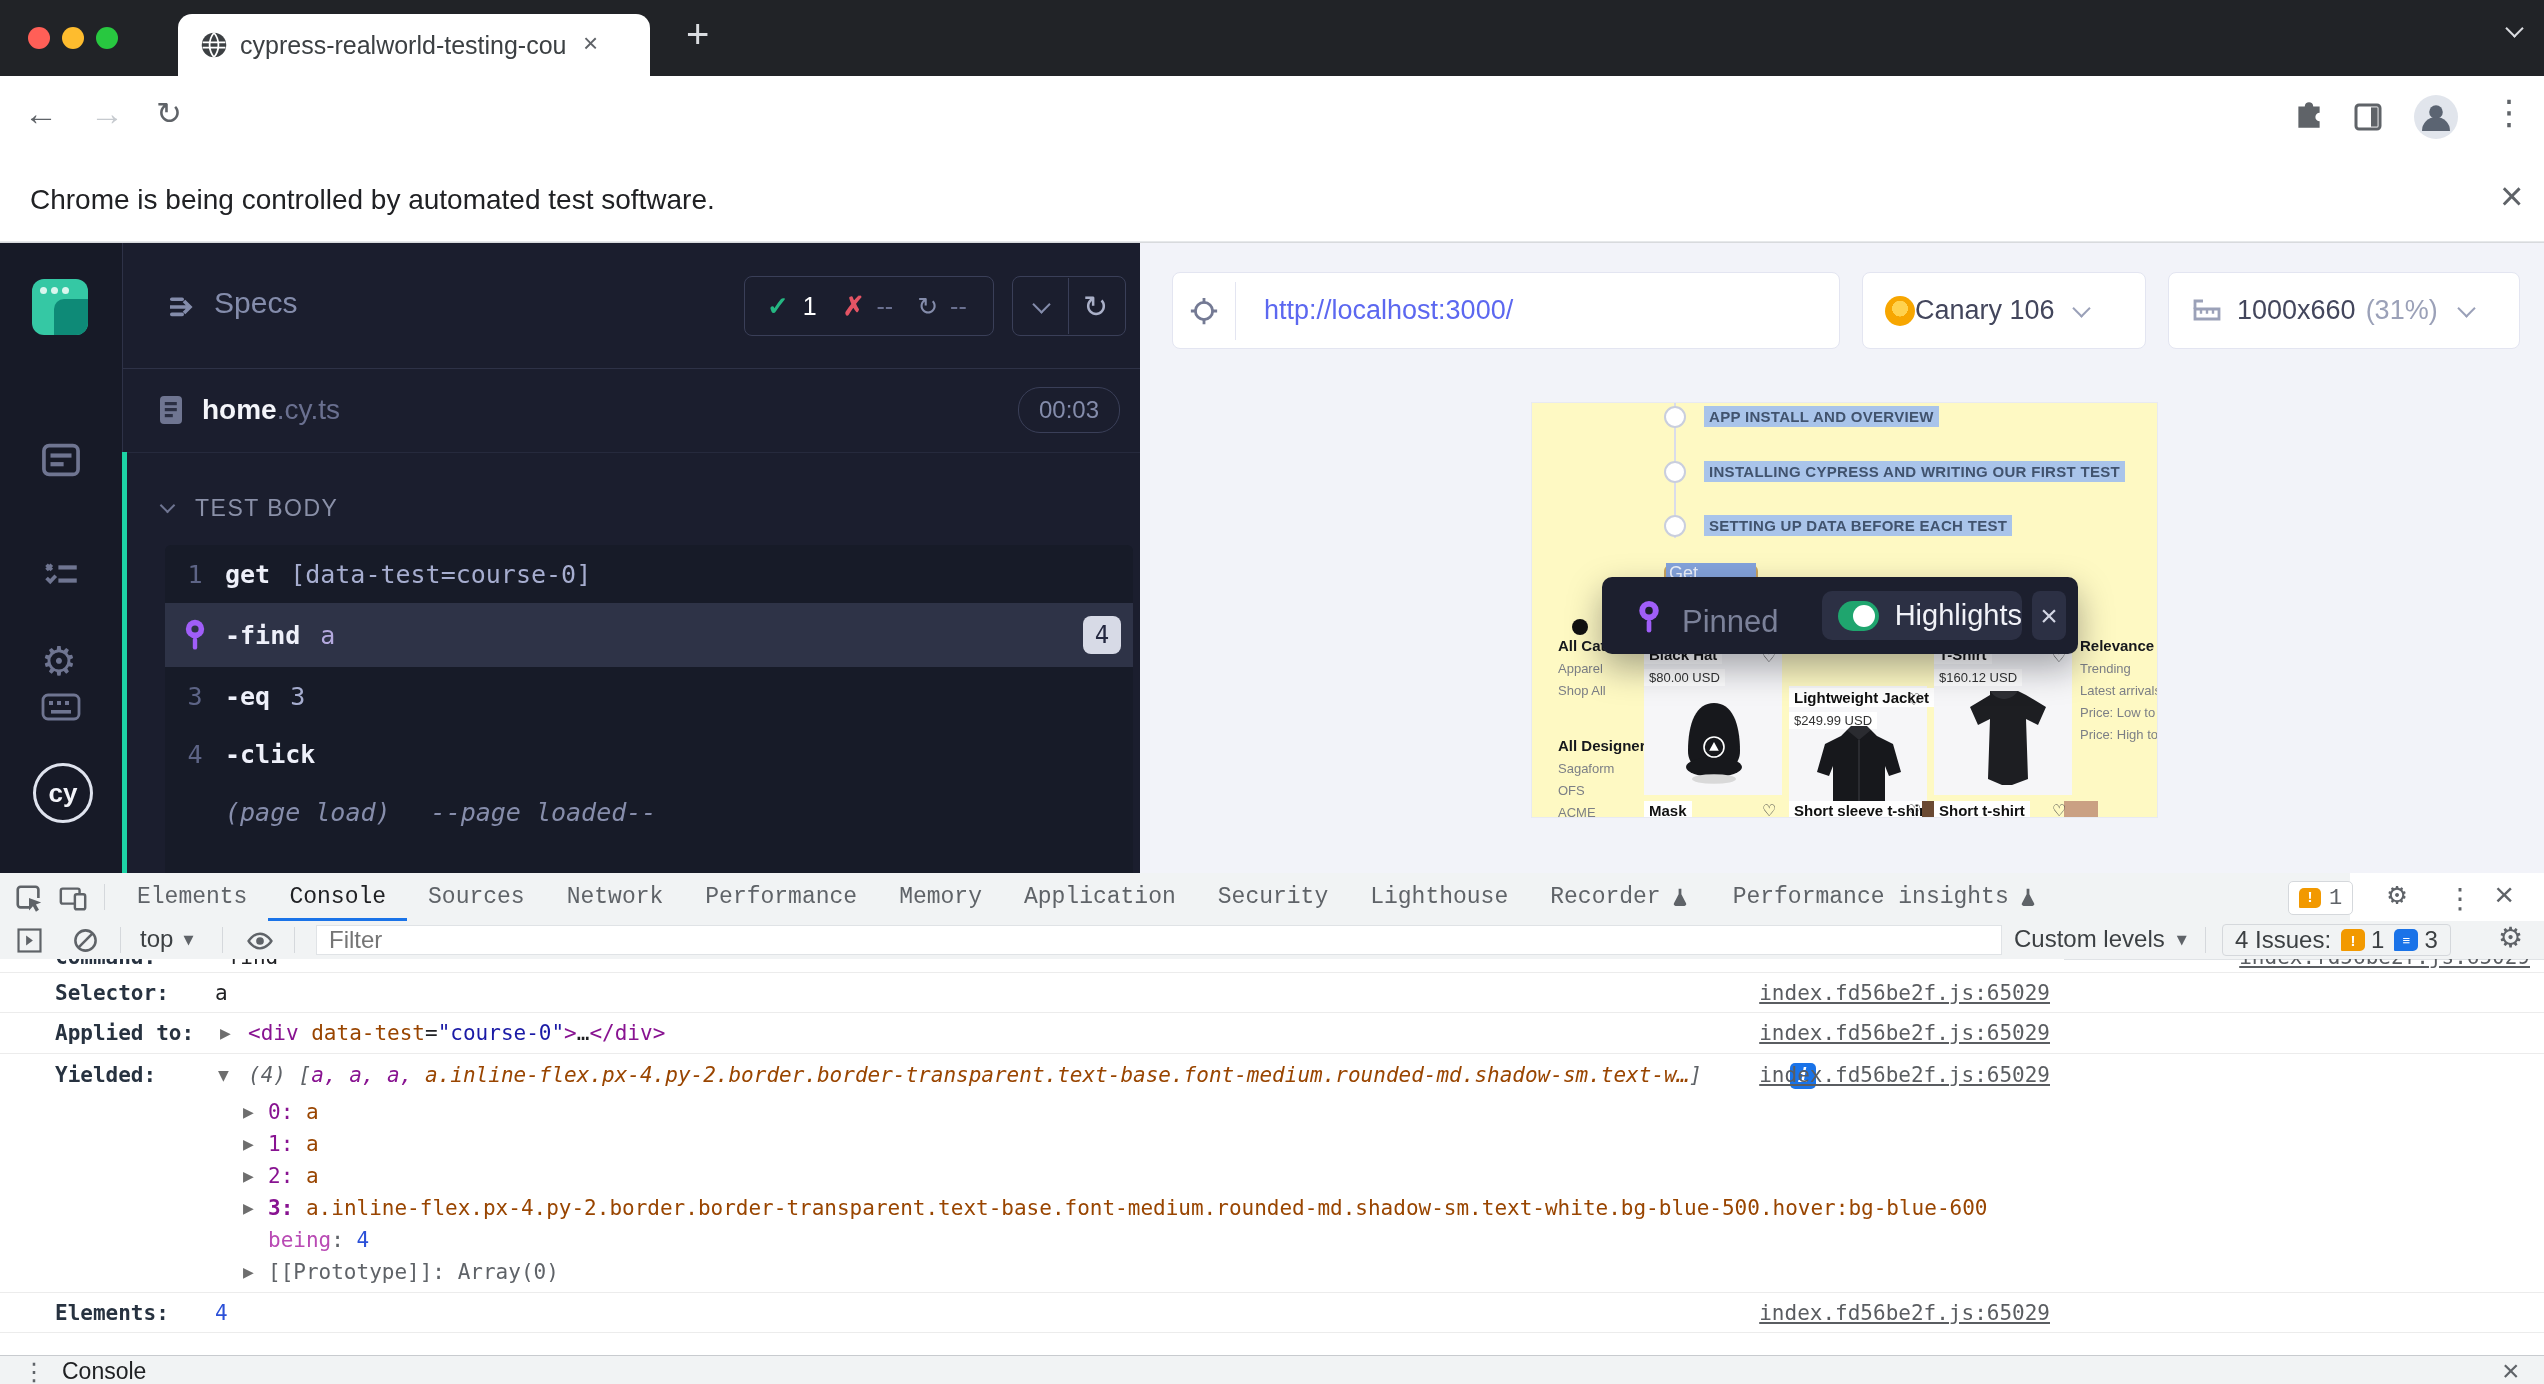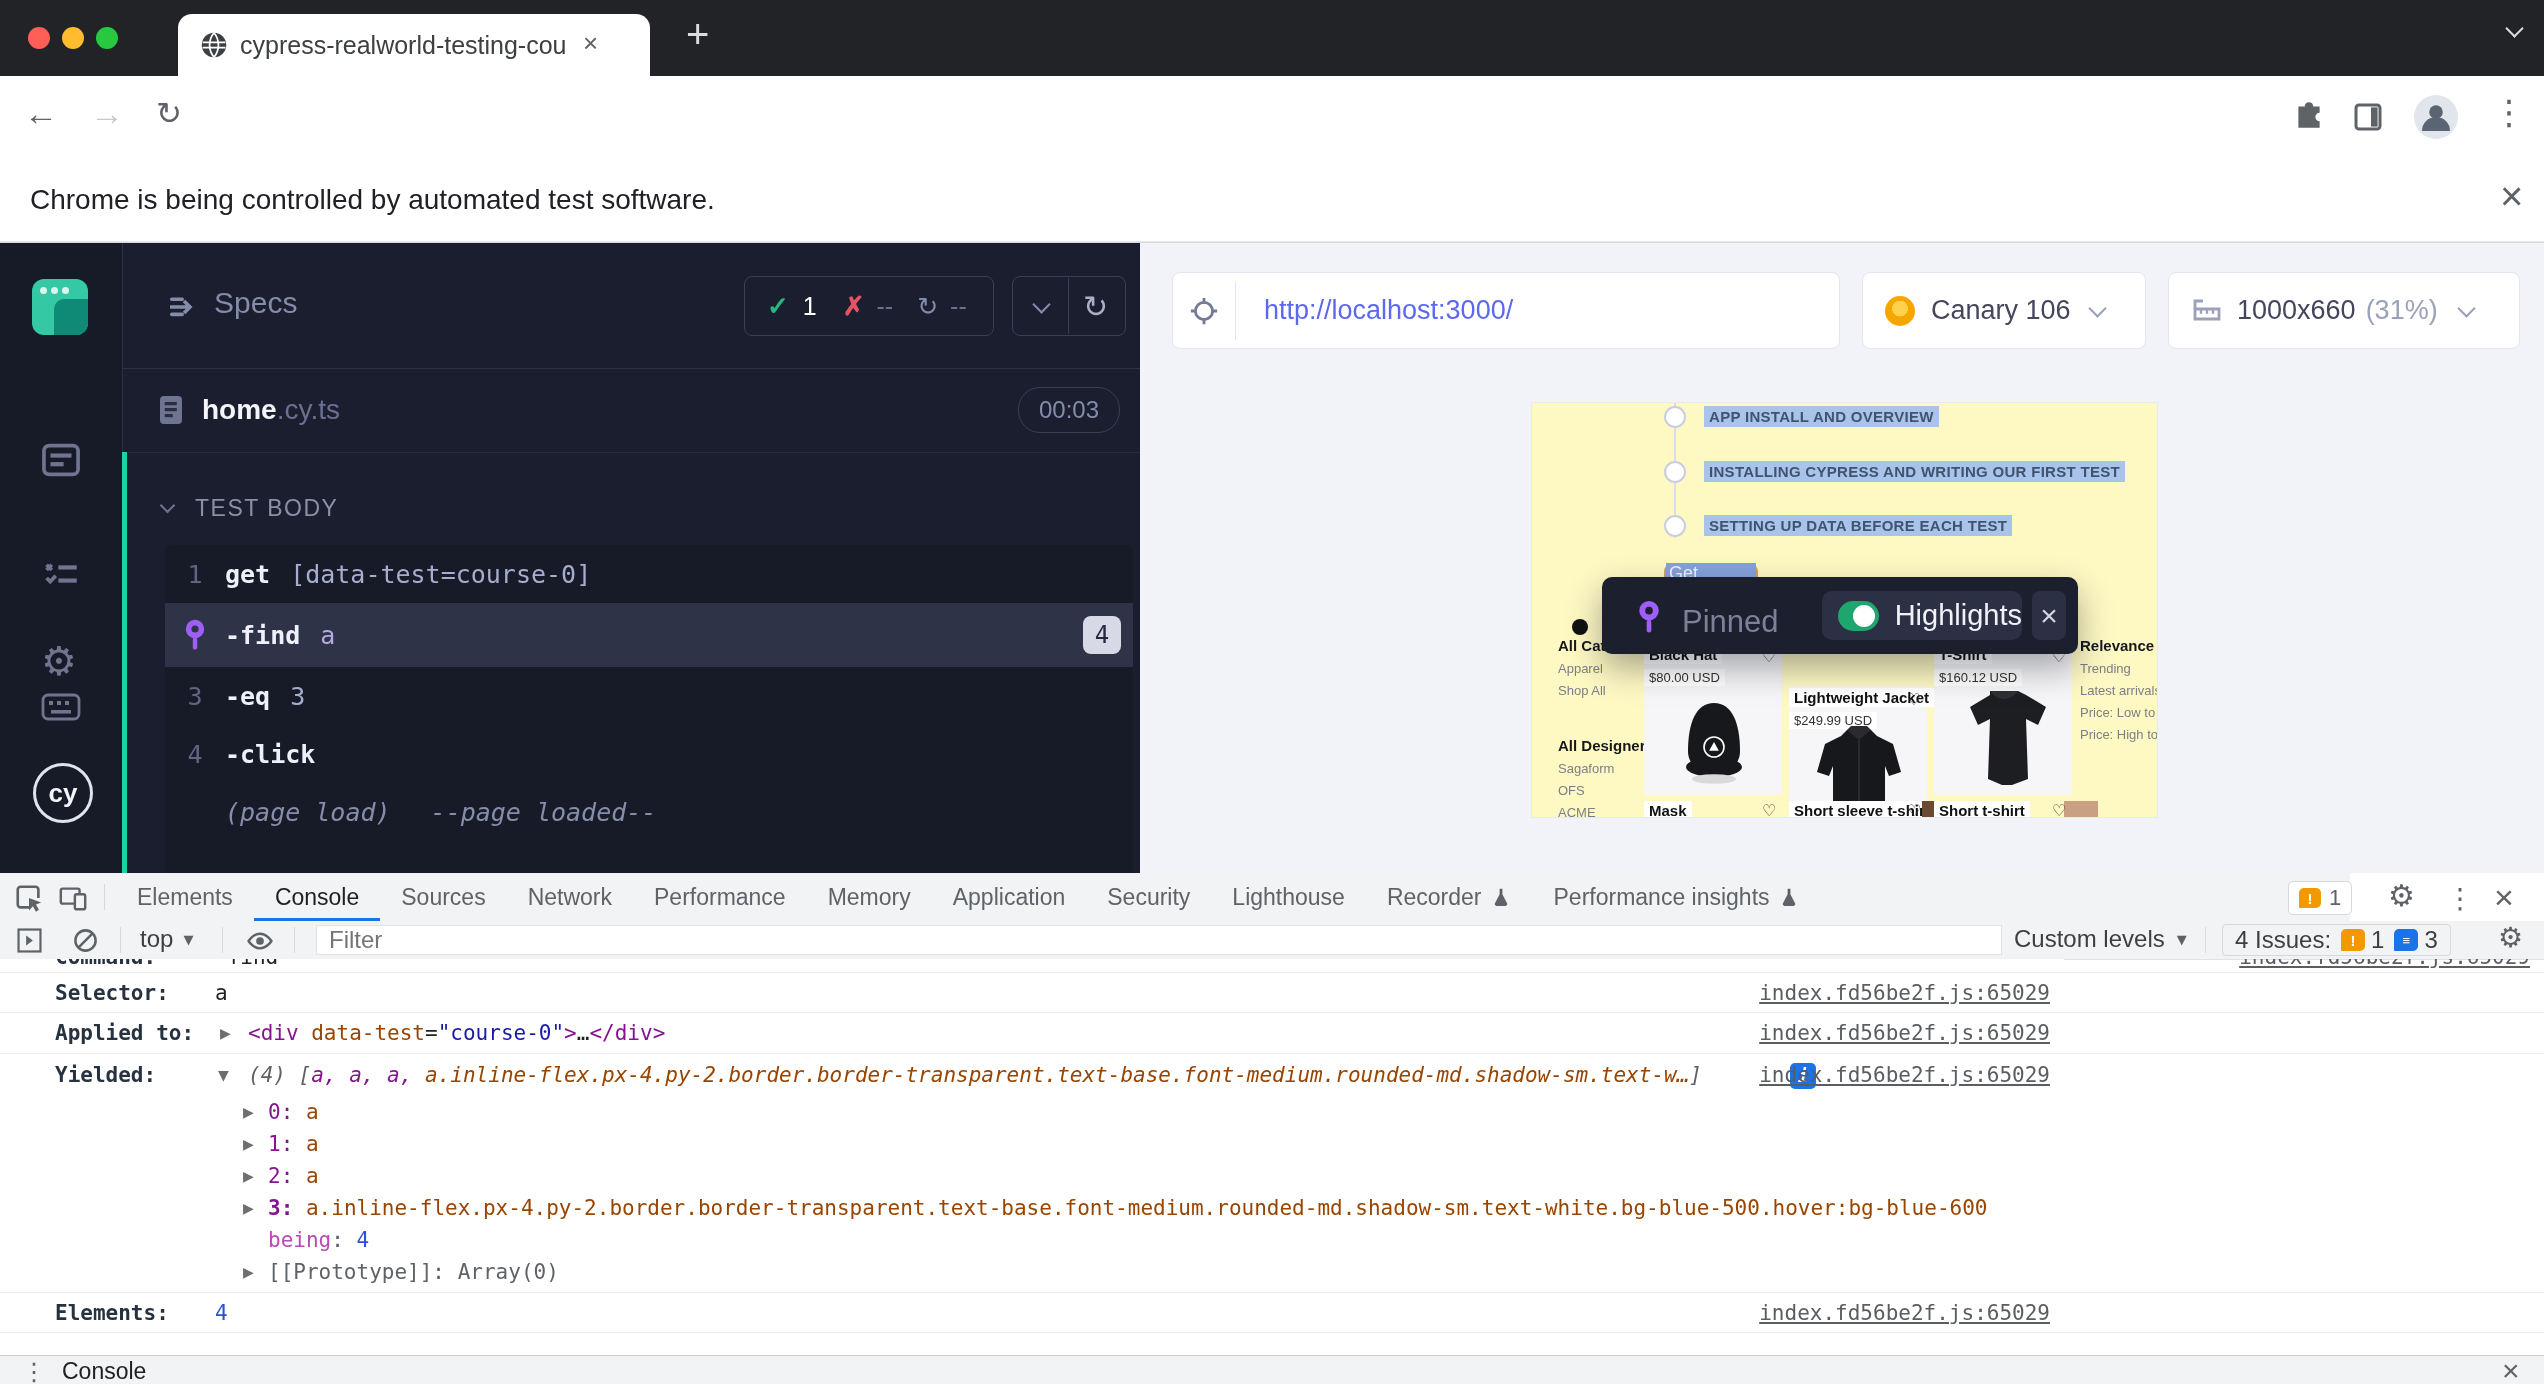--- a/index.html
+++ b/index.html
@@ -36,21 +36,21 @@
   .steplabel{background:#a9c4ea;color:#41536e;font-weight:700;font-size:15px;letter-spacing:.3px;padding:2px 5px;white-space:nowrap;}
   .stepcirc{position:absolute;width:22px;height:22px;border:2px solid #c9cede;border-radius:50%;background:#fff;box-sizing:border-box;}
   .chipname{background:#fff;font-weight:700;font-size:15px;color:#111;padding:1px 5px;white-space:nowrap;}
   .chipprice{background:#fff;font-size:13px;color:#333;padding:1px 5px;white-space:nowrap;}
   .sidetxt{font-size:13px;color:#7c7f86;white-space:nowrap;}
   .sidetitle{font-size:15px;font-weight:700;color:#16181d;white-space:nowrap;}
   .card{position:absolute;width:138px;height:152px;background:#f6f6f8;}
   .tooltip{left:462px;top:334px;width:476px;height:77px;background:#1c1f2e;border-radius:10px;box-shadow:0 14px 34px rgba(10,12,24,.35);}
   .togglepill{position:absolute;left:220px;top:14px;width:200px;height:49px;background:#2c3044;border-radius:10px;display:flex;align-items:center;}
   
-  .dtabs{left:0;top:873px;width:2350px;height:48px;background:#f1f3f4;border-bottom:1px solid #d5d8dc;}
+  .dtabs{left:0;top:873px;width:2350px;height:48px;background:#f1f3f4;border-bottom:1px solid #d5d8dc;font-family:Liberation Mono, monospace;}
   .dtab{height:48px;display:flex;align-items:center;padding:0 21px;color:#5f6368;font-size:23px;white-space:nowrap;}
   .dtab.active{color:#202124;box-shadow:0 -3px 0 #1a73e8 inset;}
   .dtoolbar{left:0;top:921px;width:2544px;height:38px;background:#f1f3f4;border-bottom:1px solid #e0e3e6;}
   .vdiv{width:1px;height:26px;background:#d5d8dc;}
   .conlog{left:0;top:959px;width:2064px;height:396px;background:#fff;font-size:21px;}
   .csep{position:absolute;left:0;width:2544px;height:1px;background:#ececec;}
   .clabel{position:absolute;left:55px;font-weight:700;color:#273240;}
   .clink{position:absolute;right:14px;color:#5a5d61;text-decoration:underline;}
   .ctri{position:absolute;color:#6e6e6e;font-size:14px;font-family:"DejaVu Sans",sans-serif;}
   .purple{color:#881391;} .brown{color:#994500;} .navyblue{color:#1a1aa6;} .numblue{color:#2b50d8;} .gray{color:#5f6368;}
@@ -253,21 +253,21 @@
       <span class="f" style="width:62px;height:58px;border-right:1px solid #e3e5f1;justify-content:center;">
         <svg width="30" height="30" viewBox="0 0 16 16">
             <circle cx="8" cy="8" r="4.6" fill="none" stroke="#747a94" stroke-width="1.5"></circle>
             <path d="M8 1v3M8 12v3M1 8h3M12 8h3" stroke="#747a94" stroke-width="1.5"></path>
           </svg>
       </span>
       <span style="margin-left:28px;font-size:27px;color:#5c68f0;">http://localhost:3000/</span>
     </div>
     <div class="a pbox f" style="left:722px;top:29px;width:284px;">
       <span style="margin-left:22px;width:30px;height:30px;border-radius:50%;background:radial-gradient(circle at 50% 42%,#ffd24d 0 34%,#f7a600 35% 100%);"></span>
-      <span style="margin-left:16px;font-size:27px;color:#43465c;">Canary 106</span>
+      <span style="font-size:27px;color:#43465c;">Canary 106</span>
       <span class="chev" style="margin-left:20px;margin-top:-5px;"></span>
     </div>
     <div class="a pbox f" style="left:1028px;top:29px;width:352px;">
       <span style="margin-left:22px;">
         <svg width="32" height="32" viewBox="0 0 16 16">
             <path d="M2 7h12v5H2z" fill="none" stroke="#9ba1b8" stroke-width="1.4"></path>
             <path d="M5 7v2.4M8 7v2.4M11 7v2.4" stroke="#9ba1b8" stroke-width="1.2"></path>
             <path d="M2 7V3h4" fill="none" stroke="#9ba1b8" stroke-width="1.4"></path>
           </svg>
       </span>

